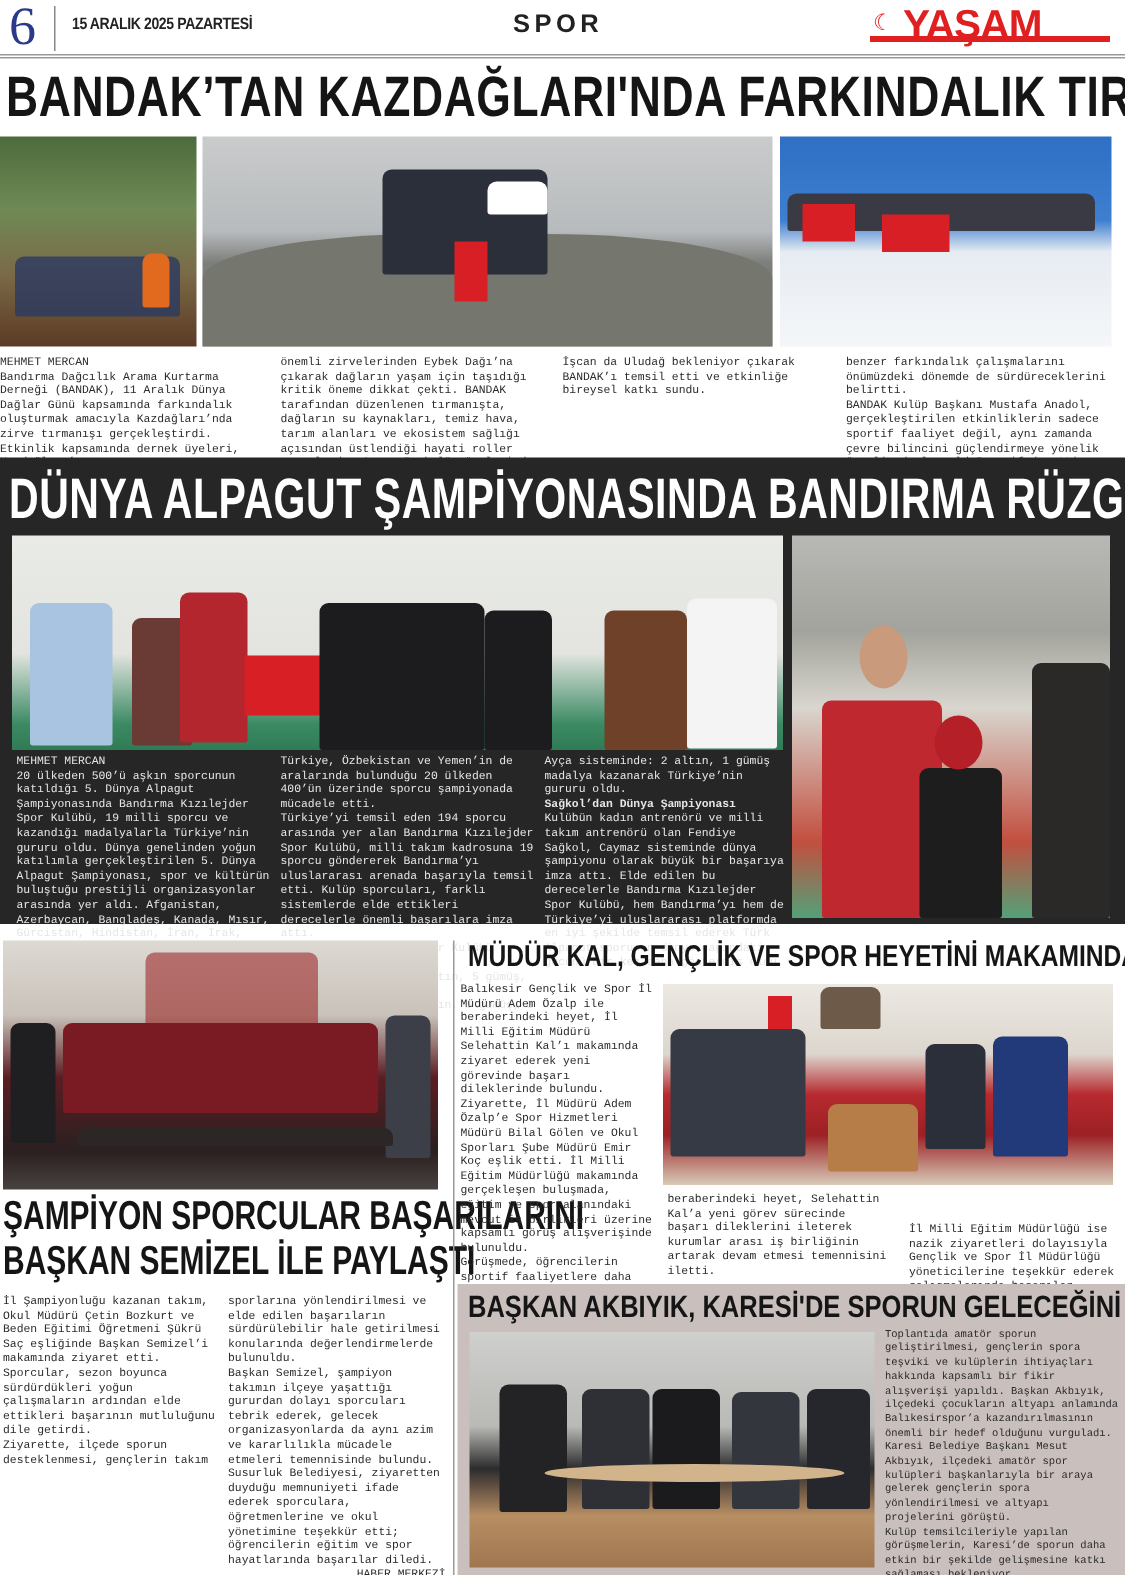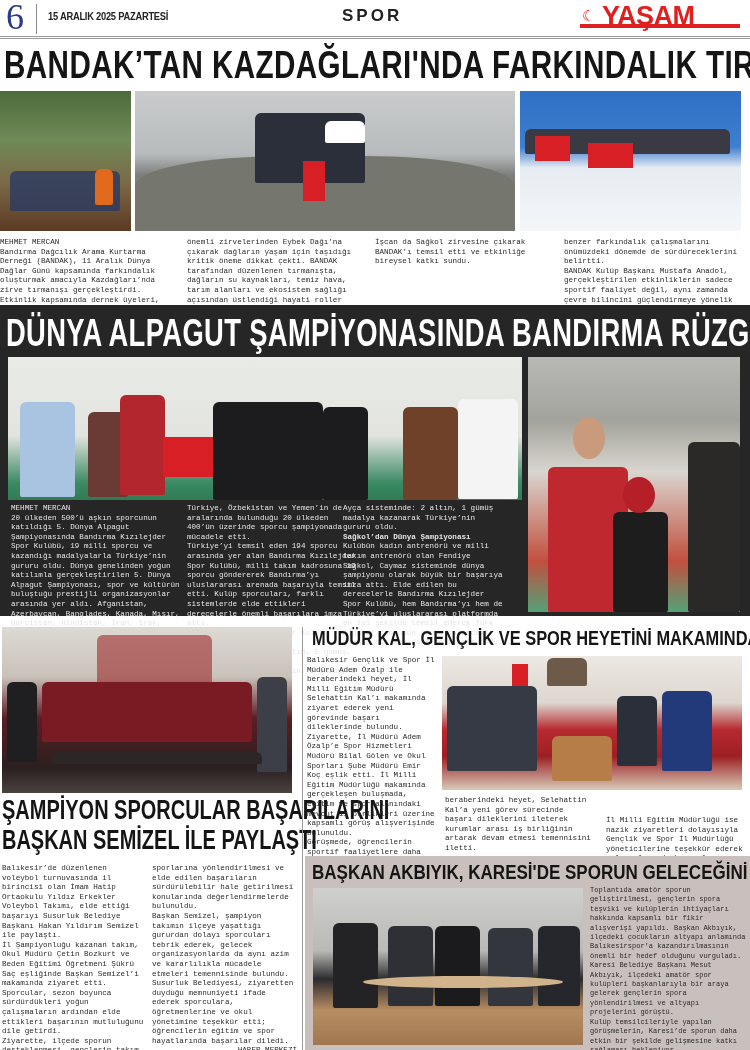--- a/index.html
+++ b/index.html
@@ -92,21 +92,21 @@
 </div>
 
 <div class="abs txt" style="left:0;top:238px;width:180px;">
   <p>MEHMET MERCAN</p>
   <p>Bandırma Dağcılık Arama Kurtarma Derneği (BANDAK), 11 Aralık Dünya Dağlar Günü kapsamında farkındalık oluşturmak amacıyla Kazdağları’nda zirve tırmanışı gerçekleştirdi. Etkinlik kapsamında dernek üyeleri, Kazdağları’nın</p>
 </div>
 <div class="abs txt" style="left:187px;top:238px;width:185px;">
   <p>önemli zirvelerinden Eybek Dağı’na çıkarak dağların yaşam için taşıdığı kritik öneme dikkat çekti. BANDAK tarafından düzenlenen tırmanışta, dağların su kaynakları, temiz hava, tarım alanları ve ekosistem sağlığı açısından üstlendiği hayati roller vurgulandı. Aynı gün kulüp üyelerinden Erol</p>
 </div>
 <div class="abs txt" style="left:375px;top:238px;width:185px;">
-  <p>İşcan da Sağkol zirvesine çıkarak BANDAK’ı temsil etti ve etkinliğe bireysel katkı sundu.</p>
+  <p>İşcan da Uludağ bekleniyor çıkarak BANDAK’ı temsil etti ve etkinliğe bireysel katkı sundu.</p>
 </div>
 <div class="abs txt" style="left:564px;top:238px;width:186px;">
   <p>benzer farkındalık çalışmalarını önümüzdeki dönemde de sürdüreceklerini belirtti.</p>
   <p>BANDAK Kulüp Başkanı Mustafa Anadol, gerçekleştirilen etkinliklerin sadece sportif faaliyet değil, aynı zamanda çevre bilincini güçlendirmeye yönelik önemli adımlar olduğunu ifade etti.</p>
 </div>
 
 <div class="abs dark"></div>
 <div class="abs condensed h2">DÜNYA ALPAGUT ŞAMPİYONASINDA BANDIRMA RÜZGÂRI ESTİ</div>
 
 <div class="abs photo ph-alpagut">
@@ -131,40 +131,39 @@
   <p>MEHMET MERCAN</p>
   <p>20 ülkeden 500’ü aşkın sporcunun katıldığı 5. Dünya Alpagut Şampiyonasında Bandırma Kızılejder Spor Kulübü, 19 milli sporcu ve kazandığı madalyalarla Türkiye’nin gururu oldu. Dünya genelinden yoğun katılımla gerçekleştirilen 5. Dünya Alpagut Şampiyonası, spor ve kültürün buluştuğu prestijli organizasyonlar arasında yer aldı. Afganistan, Azerbaycan, Bangladeş, Kanada, Mısır, Gürcistan, Hindistan, İran, Irak, Kazakistan, Kırgızistan, Litvanya, Fas, Pakistan, Romanya, Rusya, Suriye,</p>
 </div>
 <div class="abs txt light" style="left:187px;top:504px;width:170px;">
   <p>Türkiye, Özbekistan ve Yemen’in de aralarında bulunduğu 20 ülkeden 400’ün üzerinde sporcu şampiyonada mücadele etti.</p>
   <p>Türkiye’yi temsil eden 194 sporcu arasında yer alan Bandırma Kızılejder Spor Kulübü, milli takım kadrosuna 19 sporcu göndererek Bandırma’yı uluslararası arenada başarıyla temsil etti. Kulüp sporcuları, farklı sistemlerde elde ettikleri derecelerle önemli başarılara imza attı.</p>
   <p>Bandırma Kızılejder Spor Kulübü sporcuları;</p>
   <p>Caymaz sisteminde: 9 altın, 5 gümüş, 4 bronz</p>
   <p>Batur sisteminde: 5 altın, 5 gümüş, 3 bronz</p>
 </div>
-<div class="abs txt light" style="left:343px;top:504px;width:162px;">
+<div class="abs txt light" style="left:363px;top:504px;width:162px;">
   <p>Ayça sisteminde: 2 altın, 1 gümüş madalya kazanarak Türkiye’nin gururu oldu.</p>
   <p><b>Sağkol’dan Dünya Şampiyonası</b></p>
   <p>Kulübün kadın antrenörü ve milli takım antrenörü olan Fendiye Sağkol, Caymaz sisteminde dünya şampiyonu olarak büyük bir başarıya imza attı. Elde edilen bu derecelerle Bandırma Kızılejder Spor Kulübü, hem Bandırma’yı hem de Türkiye’yi uluslararası platformda en iyi şekilde temsil ederek Türk Alpagut sporunun dünya çapındaki gücünü bir kez daha göstermiş oldu.</p>
 </div>
 
 <div class="abs photo ph-volley">
   <div class="person" style="left:95px;top:8px;width:115px;height:55px;background:#9c2a2a;opacity:.6"></div>
   <div class="person" style="left:40px;top:55px;width:210px;height:60px;background:#7a1b23"></div>
   <div class="person" style="left:255px;top:50px;width:30px;height:95px;background:#3c3f48"></div>
   <div class="person" style="left:5px;top:55px;width:30px;height:80px;background:#1f1f22"></div>
   <div class="person" style="left:50px;top:125px;width:210px;height:12px;background:#2d2626"></div>
 </div>
 <div class="abs condensed h3">
   <div>ŞAMPİYON SPORCULAR BAŞARILARINI</div>
   <div>BAŞKAN SEMİZEL İLE PAYLAŞTI</div>
 </div>
 
 <div class="abs txt" style="left:2px;top:864px;width:145px;">
-  <p>Balıkesir’de düzenlenen voleybol turnuvasında il birincisi olan İmam Hatip Ortaokulu Yıldız Erkekler Voleybol Takımı, elde ettiği başarıyı Susurluk Belediye Başkanı Hakan Yıldırım Semizel ile paylaştı.</p>
   <p>İl Şampiyonluğu kazanan takım, Okul Müdürü Çetin Bozkurt ve Beden Eğitimi Öğretmeni Şükrü Saç eşliğinde Başkan Semizel’i makamında ziyaret etti.</p>
   <p>Sporcular, sezon boyunca sürdürdükleri yoğun çalışmaların ardından elde ettikleri başarının mutluluğunu dile getirdi.</p>
   <p>Ziyarette, ilçede sporun desteklenmesi, gençlerin takım</p>
 </div>
 <div class="abs txt" style="left:152px;top:864px;width:145px;">
   <p>sporlarına yönlendirilmesi ve elde edilen başarıların sürdürülebilir hale getirilmesi konularında değerlendirmelerde bulunuldu.</p>
   <p>Başkan Semizel, şampiyon takımın ilçeye yaşattığı gururdan dolayı sporcuları tebrik ederek, gelecek organizasyonlarda da aynı azim ve kararlılıkla mücadele etmeleri temennisinde bulundu.</p>
   <p>Susurluk Belediyesi, ziyaretten duyduğu memnuniyeti ifade ederek sporculara, öğretmenlerine ve okul yönetimine teşekkür etti; öğrencilerin eğitim ve spor hayatlarında başarılar diledi.</p>
   <p class="sig">HABER MERKEZİ</p>
 </div>

